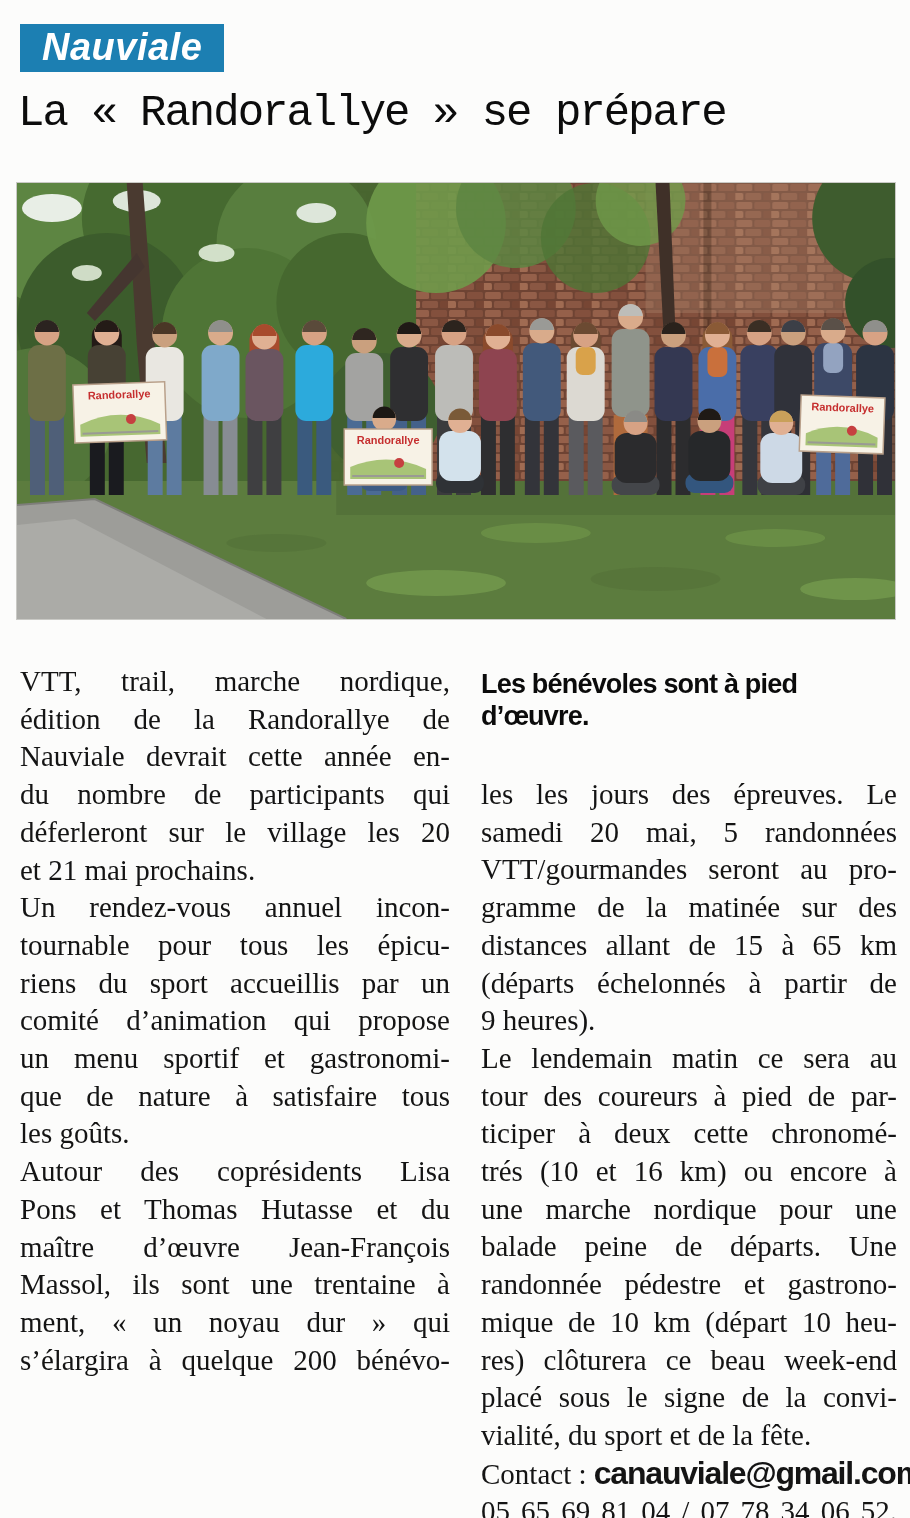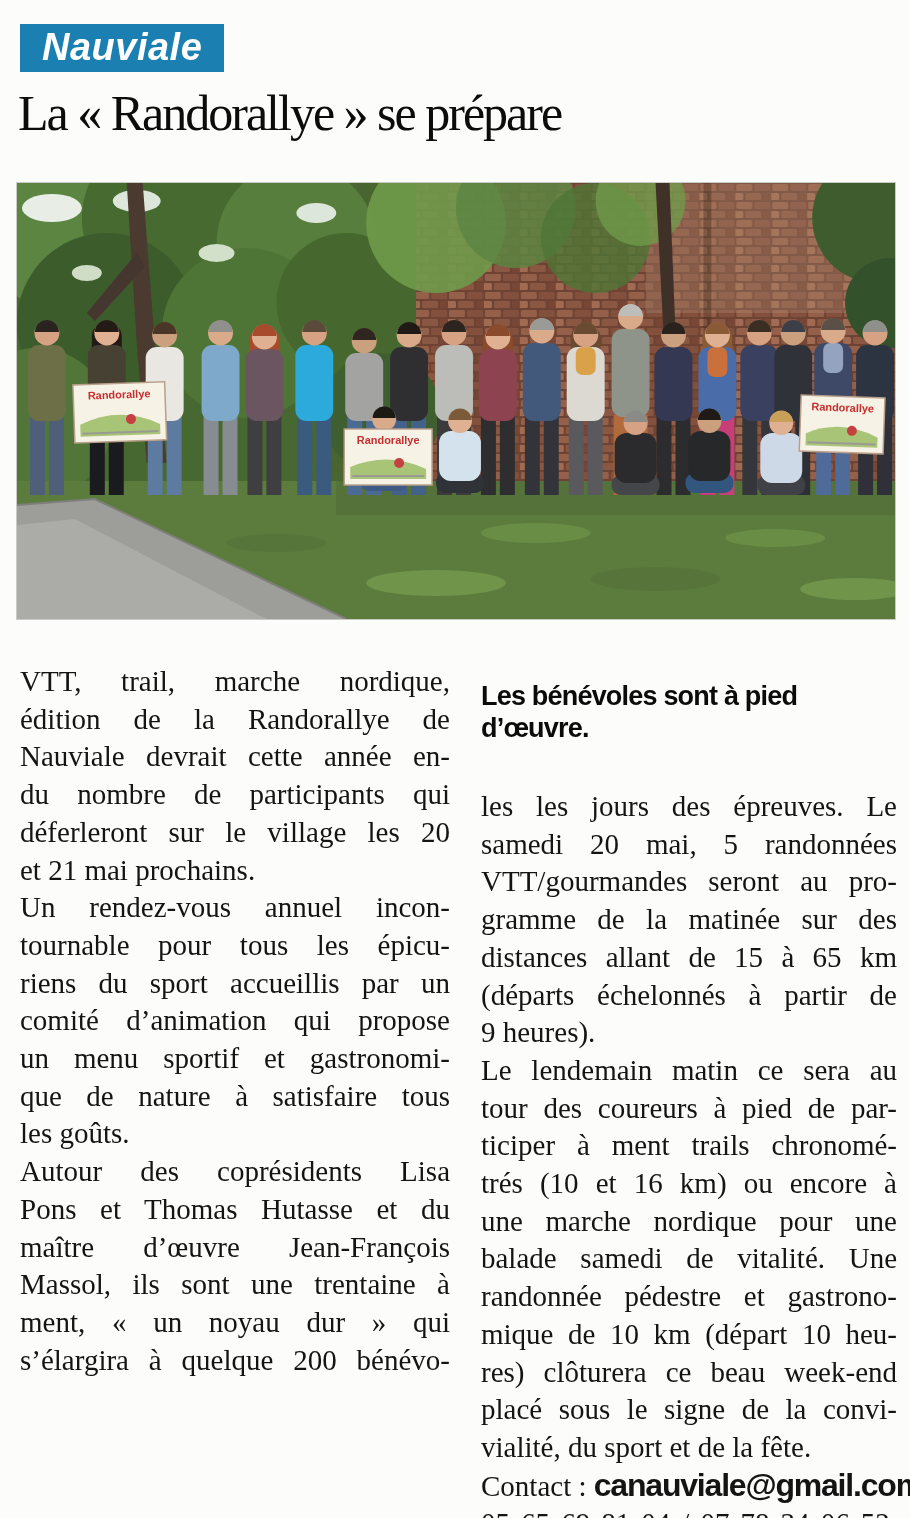--- a/index.html
+++ b/index.html
@@ -12,22 +12,22 @@
   
   .banner{
     display:inline-block;margin:24px 0 0 20px;height:48px;line-height:46px;
     background:#1c7fb2;color:#fff;padding:0 22px;min-width:198px;box-sizing:border-box;
     font-family:"Liberation Sans","DejaVu Sans",sans-serif;
     font-weight:700;font-style:italic;font-size:38px;letter-spacing:0.5px;
   }
   
   .headline{
     margin:12px 0 0 18px;padding:0;
-    font-family:Liberation Serif, serif;
-    font-weight:500;font-size:50px;line-height:58px;letter-spacing:-2px;color:#0c0c0c;
+    font-family:Liberation Mono, monospace;
+    font-weight:500;font-size:44px;line-height:58px;letter-spacing:-2px;color:#0c0c0c;
   }
   
   .photo{
     margin:40px 0 0 16px;width:878px;height:436px;padding:0;
     border:1px solid #c9c9c5;background:#7a8a6a;overflow:hidden;
   }
   .photo svg{display:block;width:100%;height:100%;}
   
   .textrow{
     position:absolute;left:20px;top:663px;width:877px;
@@ -37,21 +37,21 @@
   .colright{width:416px;}
   .para{margin:0;}
   .jline{
     text-align:justify;text-align-last:justify;text-justify:inter-word;
     white-space:nowrap;overflow:visible;
   }
   .jline.jlast{text-align-last:left;}
   .caption{
     font-family:"Liberation Sans","DejaVu Sans",sans-serif;
     font-weight:700;font-size:27px;line-height:32px;letter-spacing:-0.8px;
-    color:#0b0b0b;margin:17px 0 44px 0;
+    color:#0b0b0b;margin:5px 0 44px 0;
   }
   .contact .email{
     font-family:"Liberation Sans","DejaVu Sans",sans-serif;
     font-weight:700;font-size:32px;letter-spacing:-1.2px;
   }
 </style>
 </head>
 <body>
 
 <div class="page">
@@ -367,24 +367,24 @@
             <div class="jline">samedi 20 mai, 5 randonnées</div>
             <div class="jline">VTT/gourmandes seront au pro-</div>
             <div class="jline">gramme de la matinée sur des</div>
             <div class="jline">distances allant de 15 à 65 km</div>
             <div class="jline">(départs échelonnés à partir de</div>
             <div class="jline jlast">9 heures).</div>
           </div>
           <div class="para">
             <div class="jline">Le lendemain matin ce sera au</div>
             <div class="jline">tour des coureurs à pied de par-</div>
-            <div class="jline">ticiper à ment trails chronomé-</div>
+            <div class="jline">ticiper à deux cette chronomé-</div>
             <div class="jline">trés (10 et 16 km) ou encore à</div>
             <div class="jline">une marche nordique pour une</div>
-            <div class="jline">balade samedi de vitalité. Une</div>
+            <div class="jline">balade peine de départs. Une</div>
             <div class="jline">randonnée pédestre et gastrono-</div>
             <div class="jline">mique de 10 km (départ 10 heu-</div>
             <div class="jline">res) clôturera ce beau week-end</div>
             <div class="jline">placé sous le signe de la convi-</div>
             <div class="jline jlast">vialité, du sport et de la fête.</div>
           </div>
         </div>
       <div class="para contact">
         <div class="jline"><span>Contact : </span><span class="email">canauviale@gmail.com</span><span> : tel</span></div>
         <div class="jline">05 65 69 81 04 / 07 78 34 06 52.</div>

